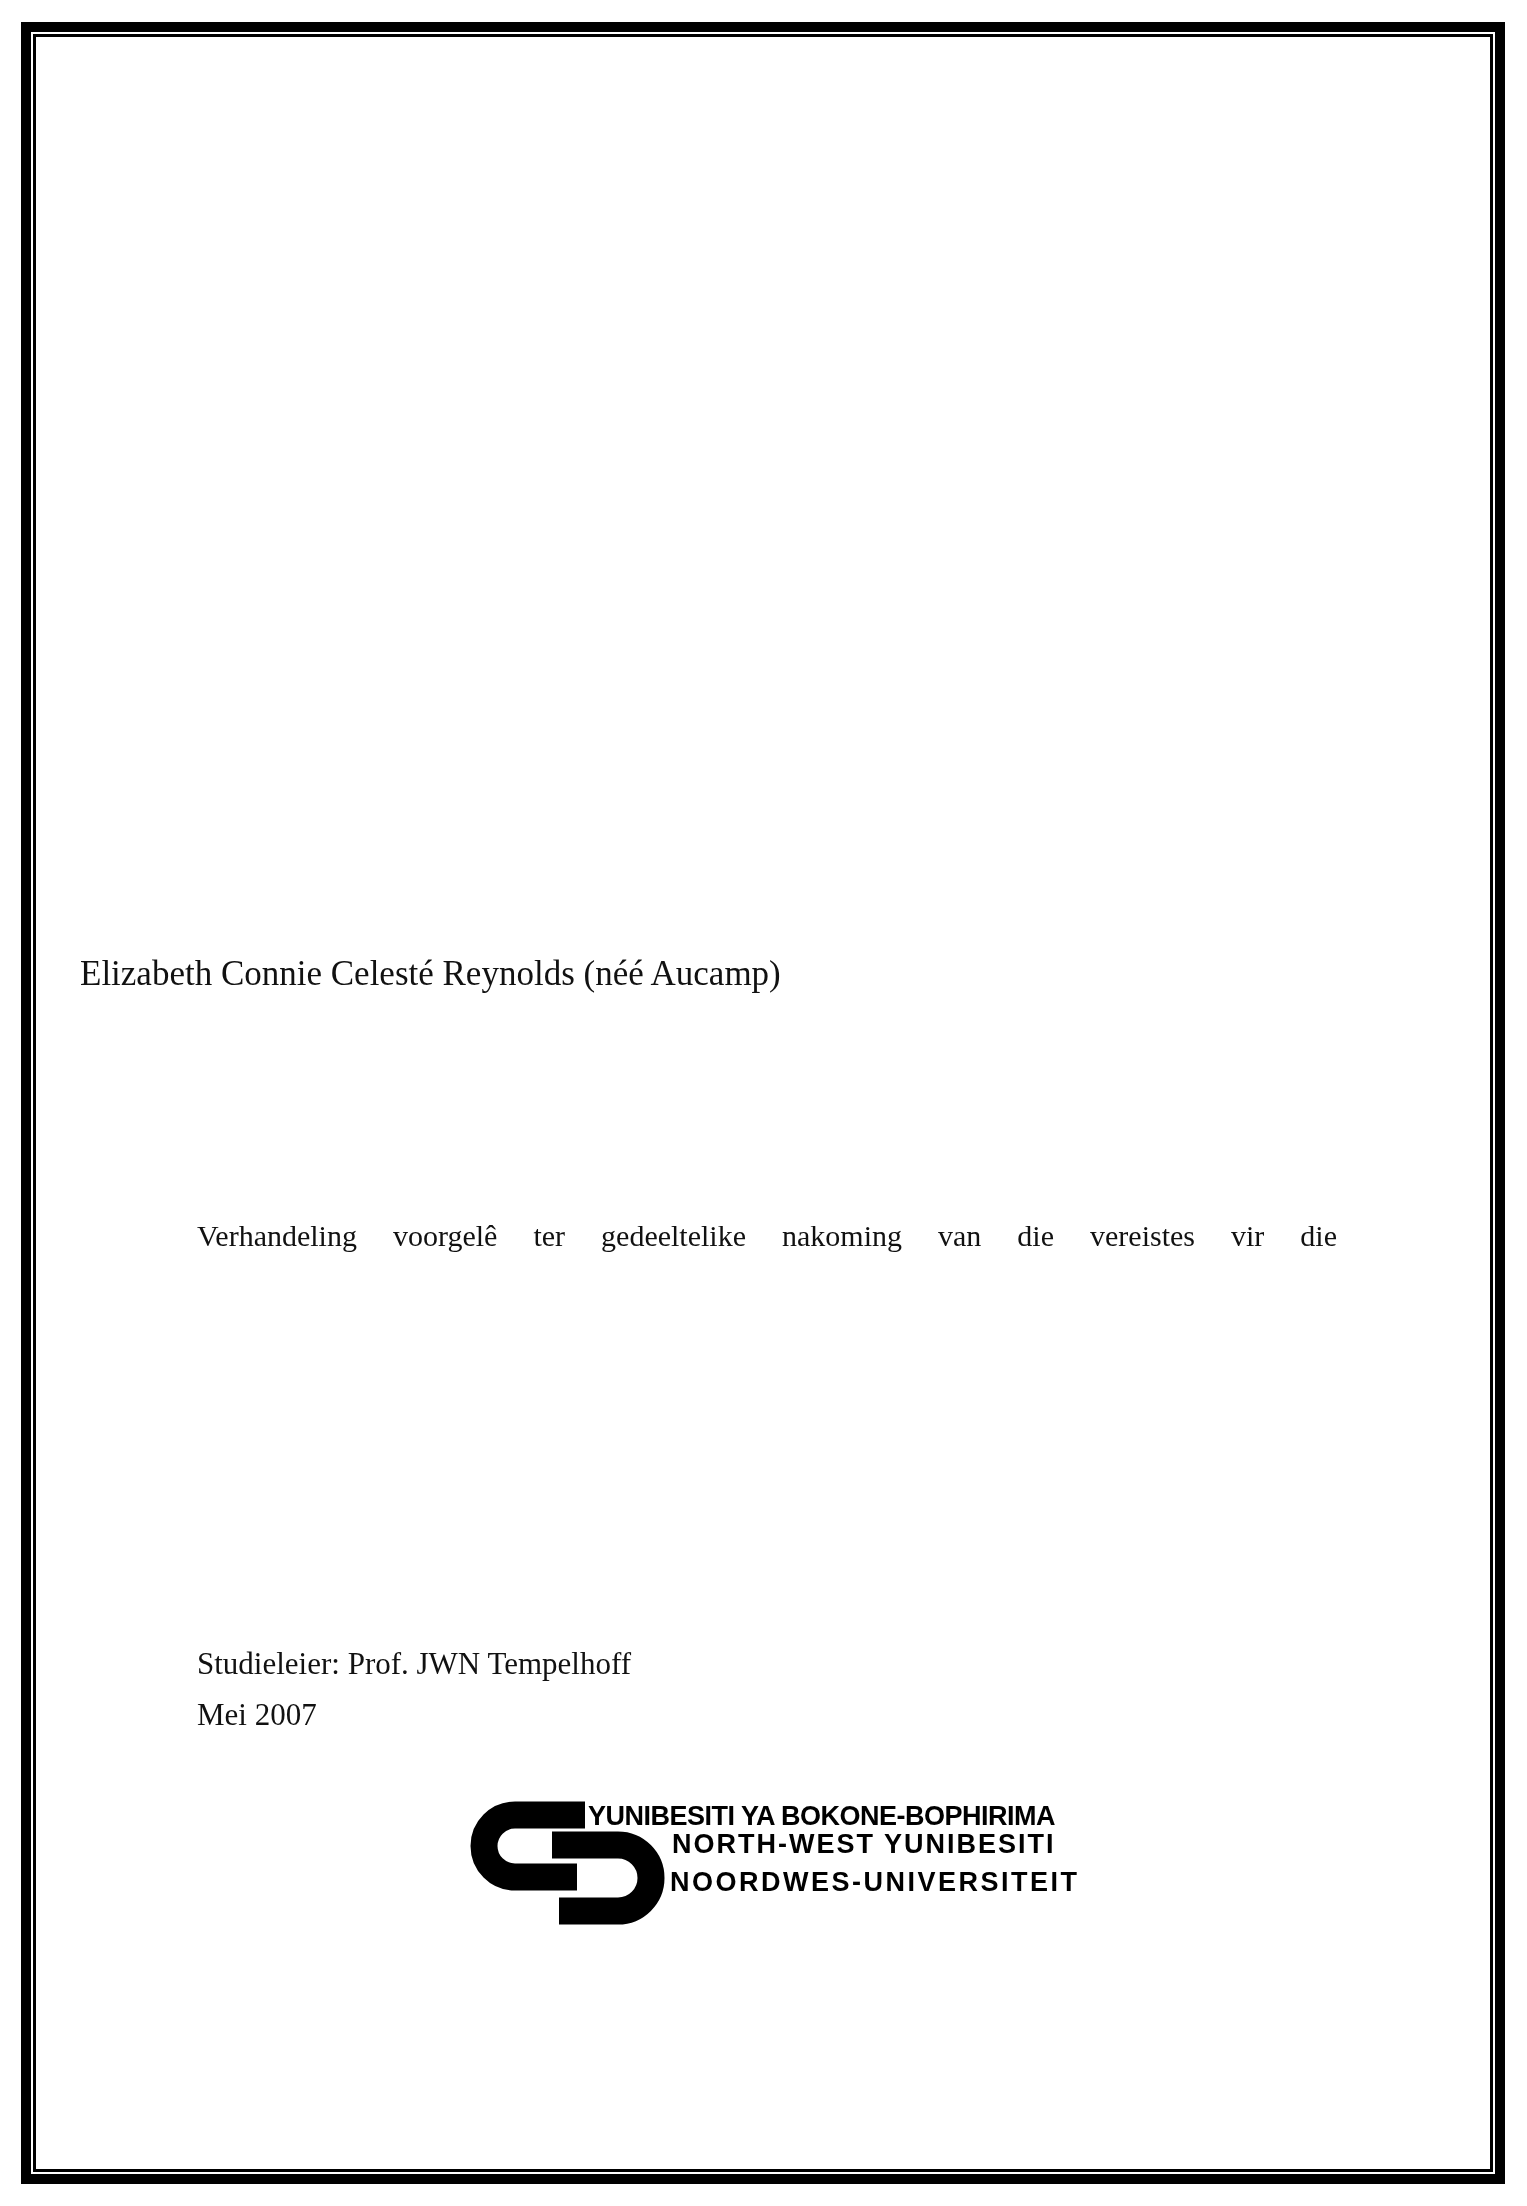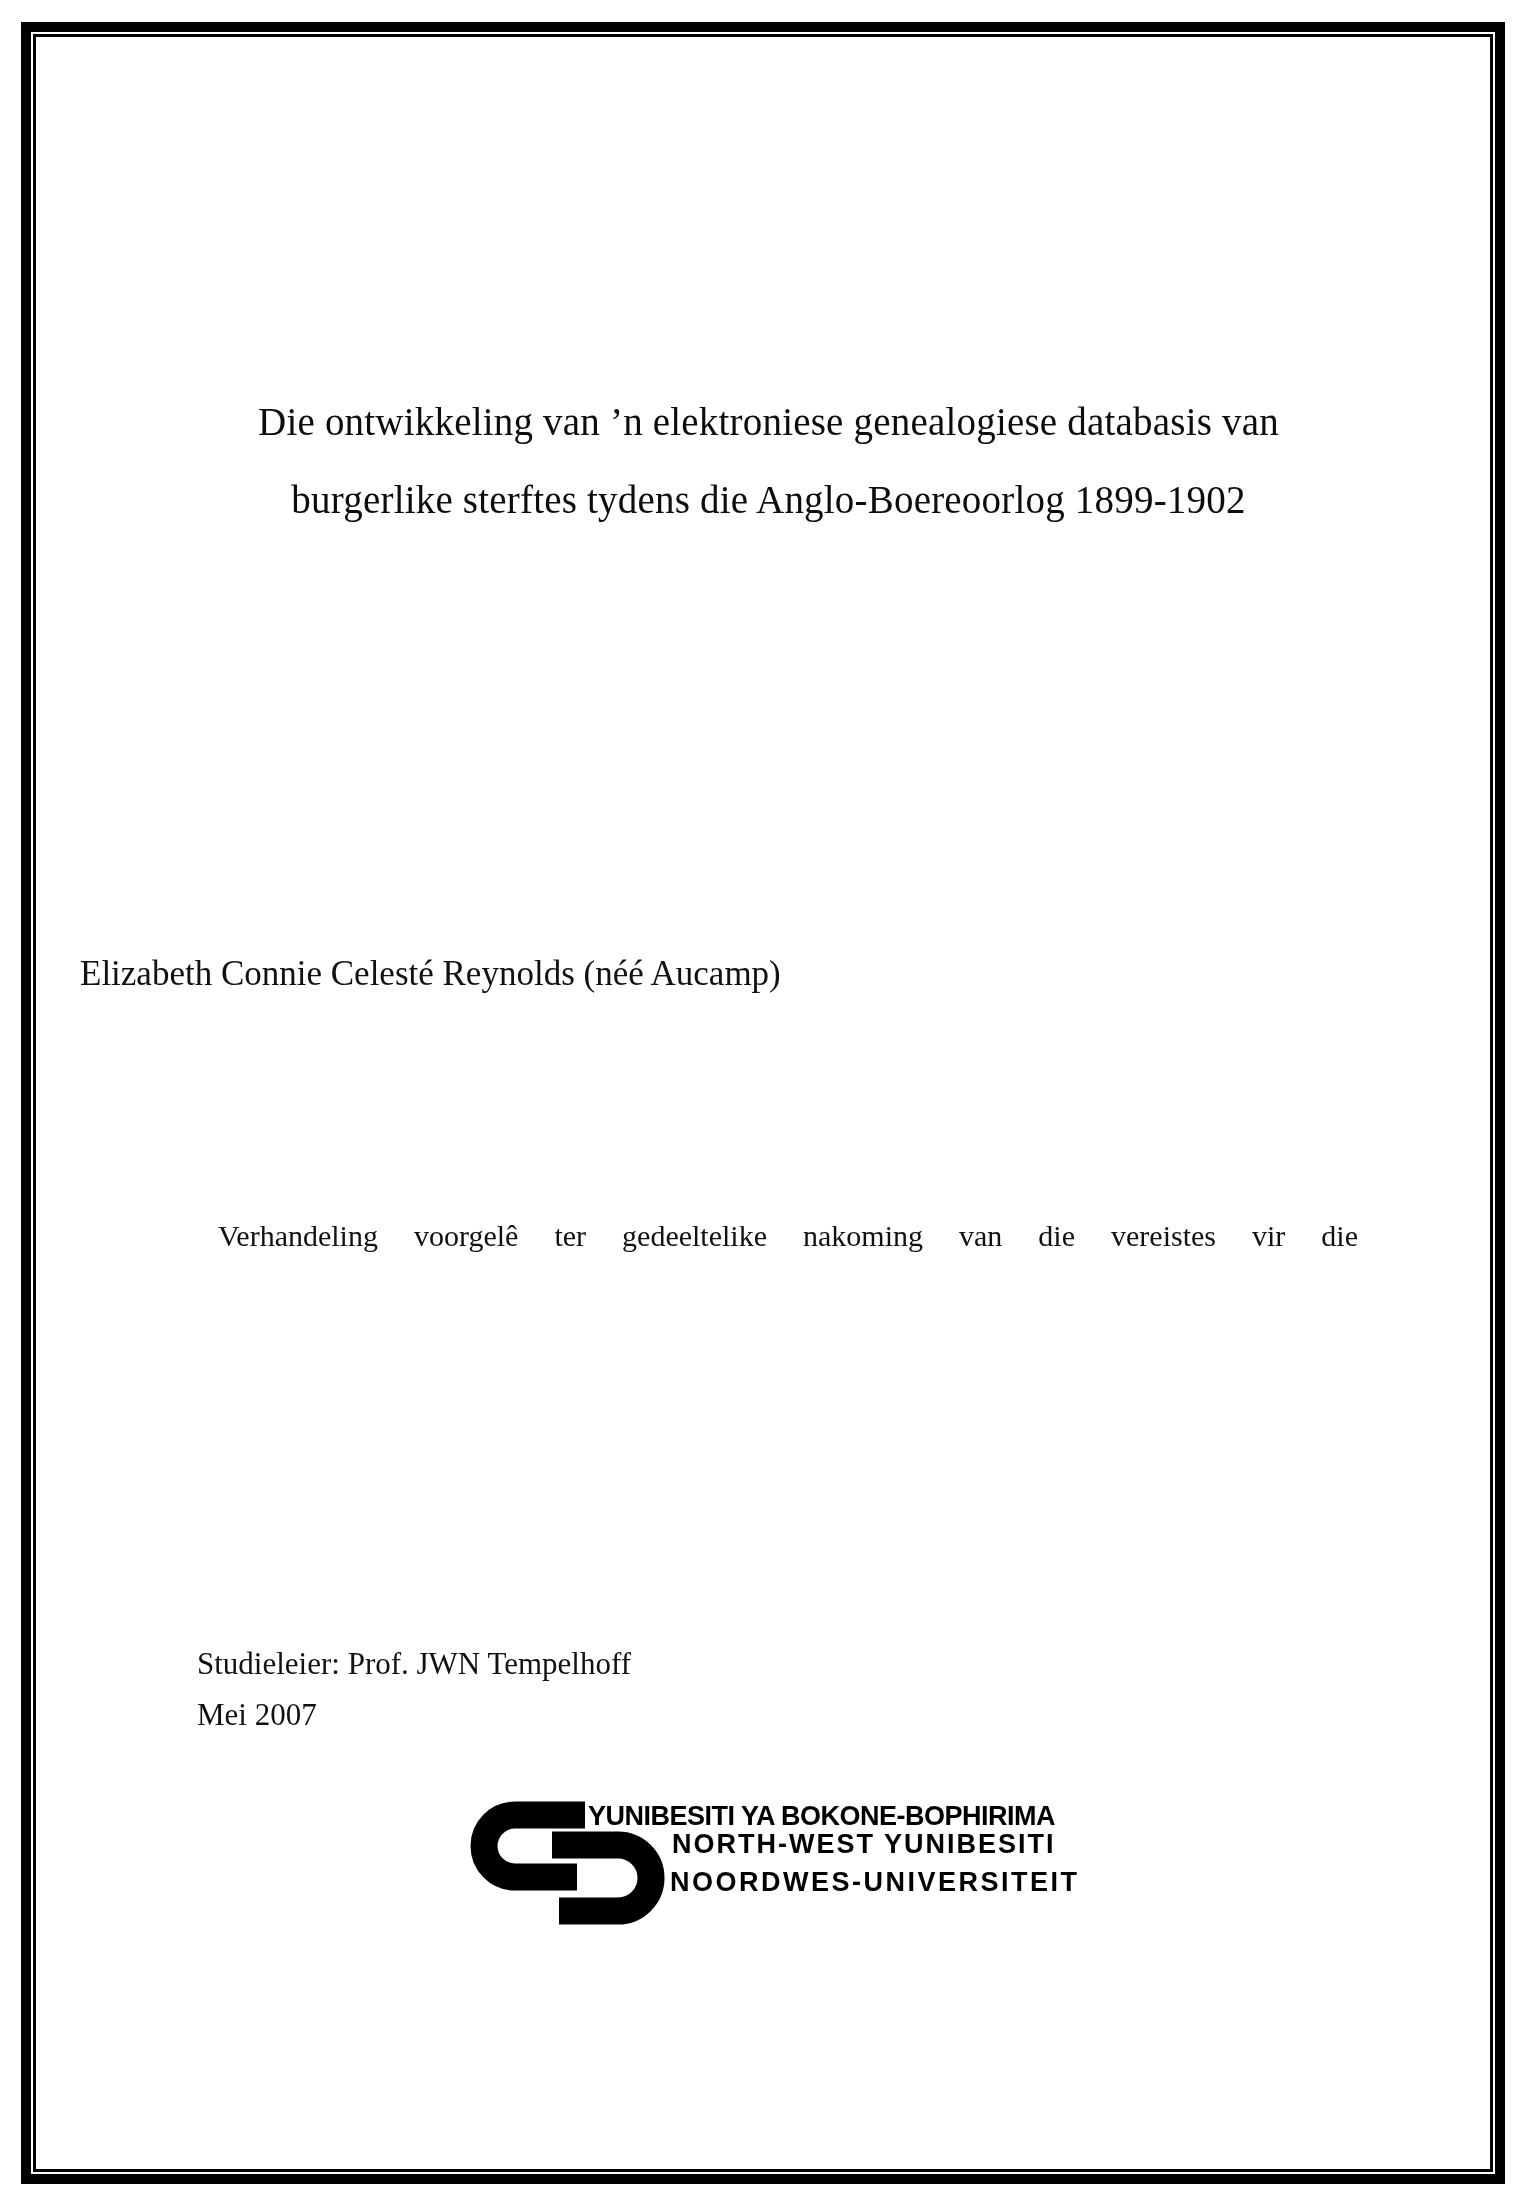--- a/index.html
+++ b/index.html
@@ -64,21 +64,20 @@
     line-height: 44px;
   }
   .thesis-par {
     position: absolute;
     left: 197px;
     width: 1140px;
     top: 1216px;
     font-size: 30px;
     line-height: 40.5px;
     word-spacing: 1.5px;
-    margin-left: 21px;
   }
   .thesis-par .justified {
     text-align: justify;
     text-align-last: justify;
   }
   .thesis-par .line2 {
     word-spacing: 4px;
   }
   .supervisor-block {
     position: absolute;
@@ -115,24 +114,20 @@
 </style>
 </head>
 <body>
 
 <div id="page">
 
   <div class="frame-outer">
     <div class="frame-inner"></div>
   </div>
 
-  <div class="title-block">
-    <div>Die ontwikkeling van ’n elektroniese genealogiese databasis van</div>
-    <div>burgerlike sterftes tydens die Anglo-Boereoorlog 1899-1902</div>
-  </div>
 
 
   <div class="author-line">Elizabeth Connie Celesté Reynolds (néé Aucamp)</div>
 
   <div class="thesis-par">
     <div class="justified">Verhandeling voorgelê ter gedeeltelike nakoming van die vereistes vir die</div>
   </div>
 
   <div class="supervisor-block">
     <div>Studieleier: Prof. JWN Tempelhoff</div>

